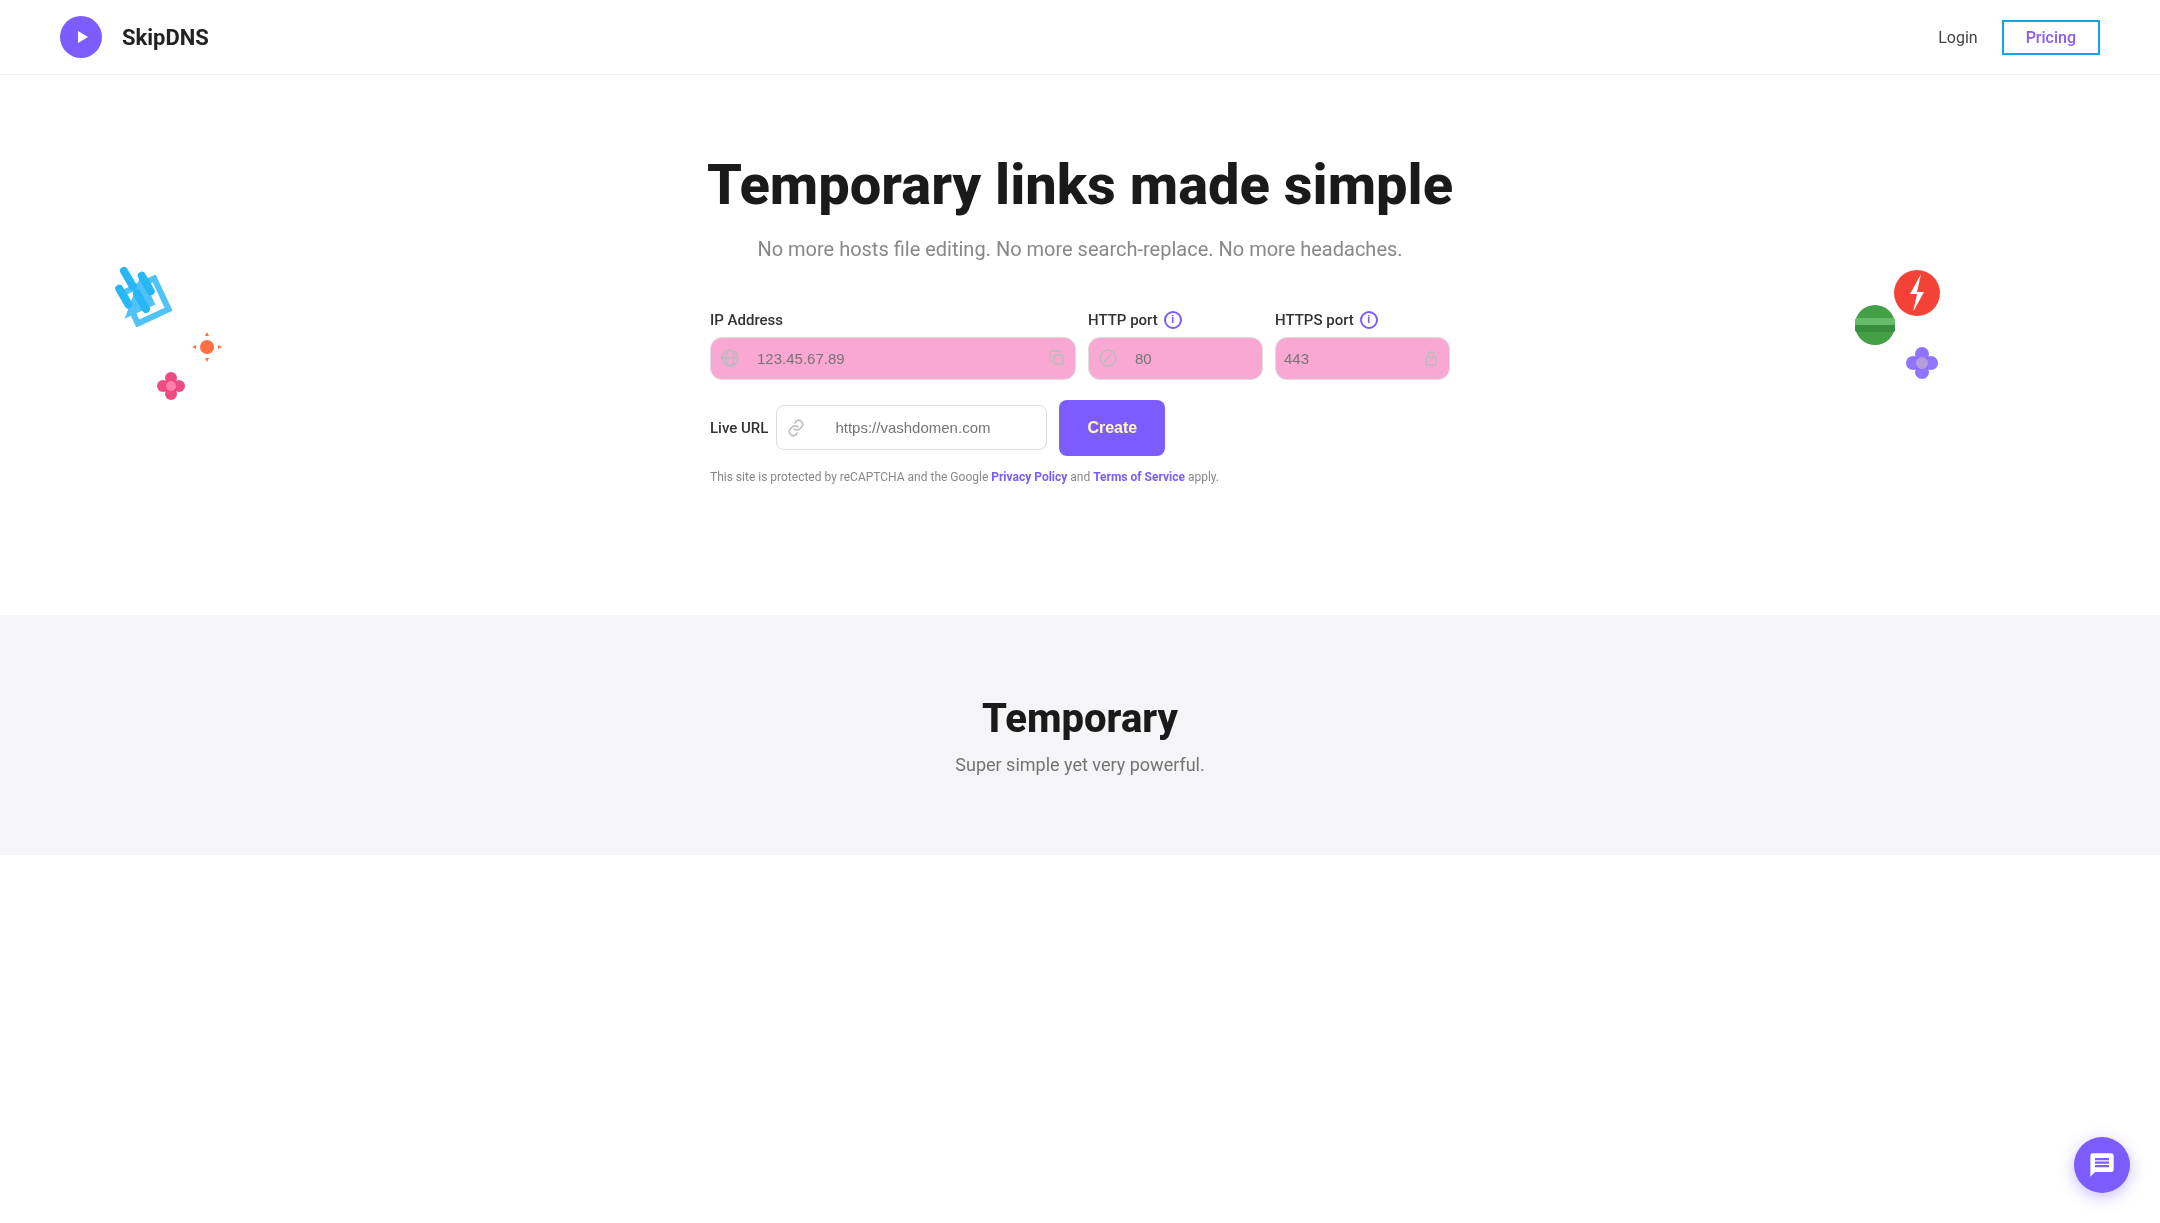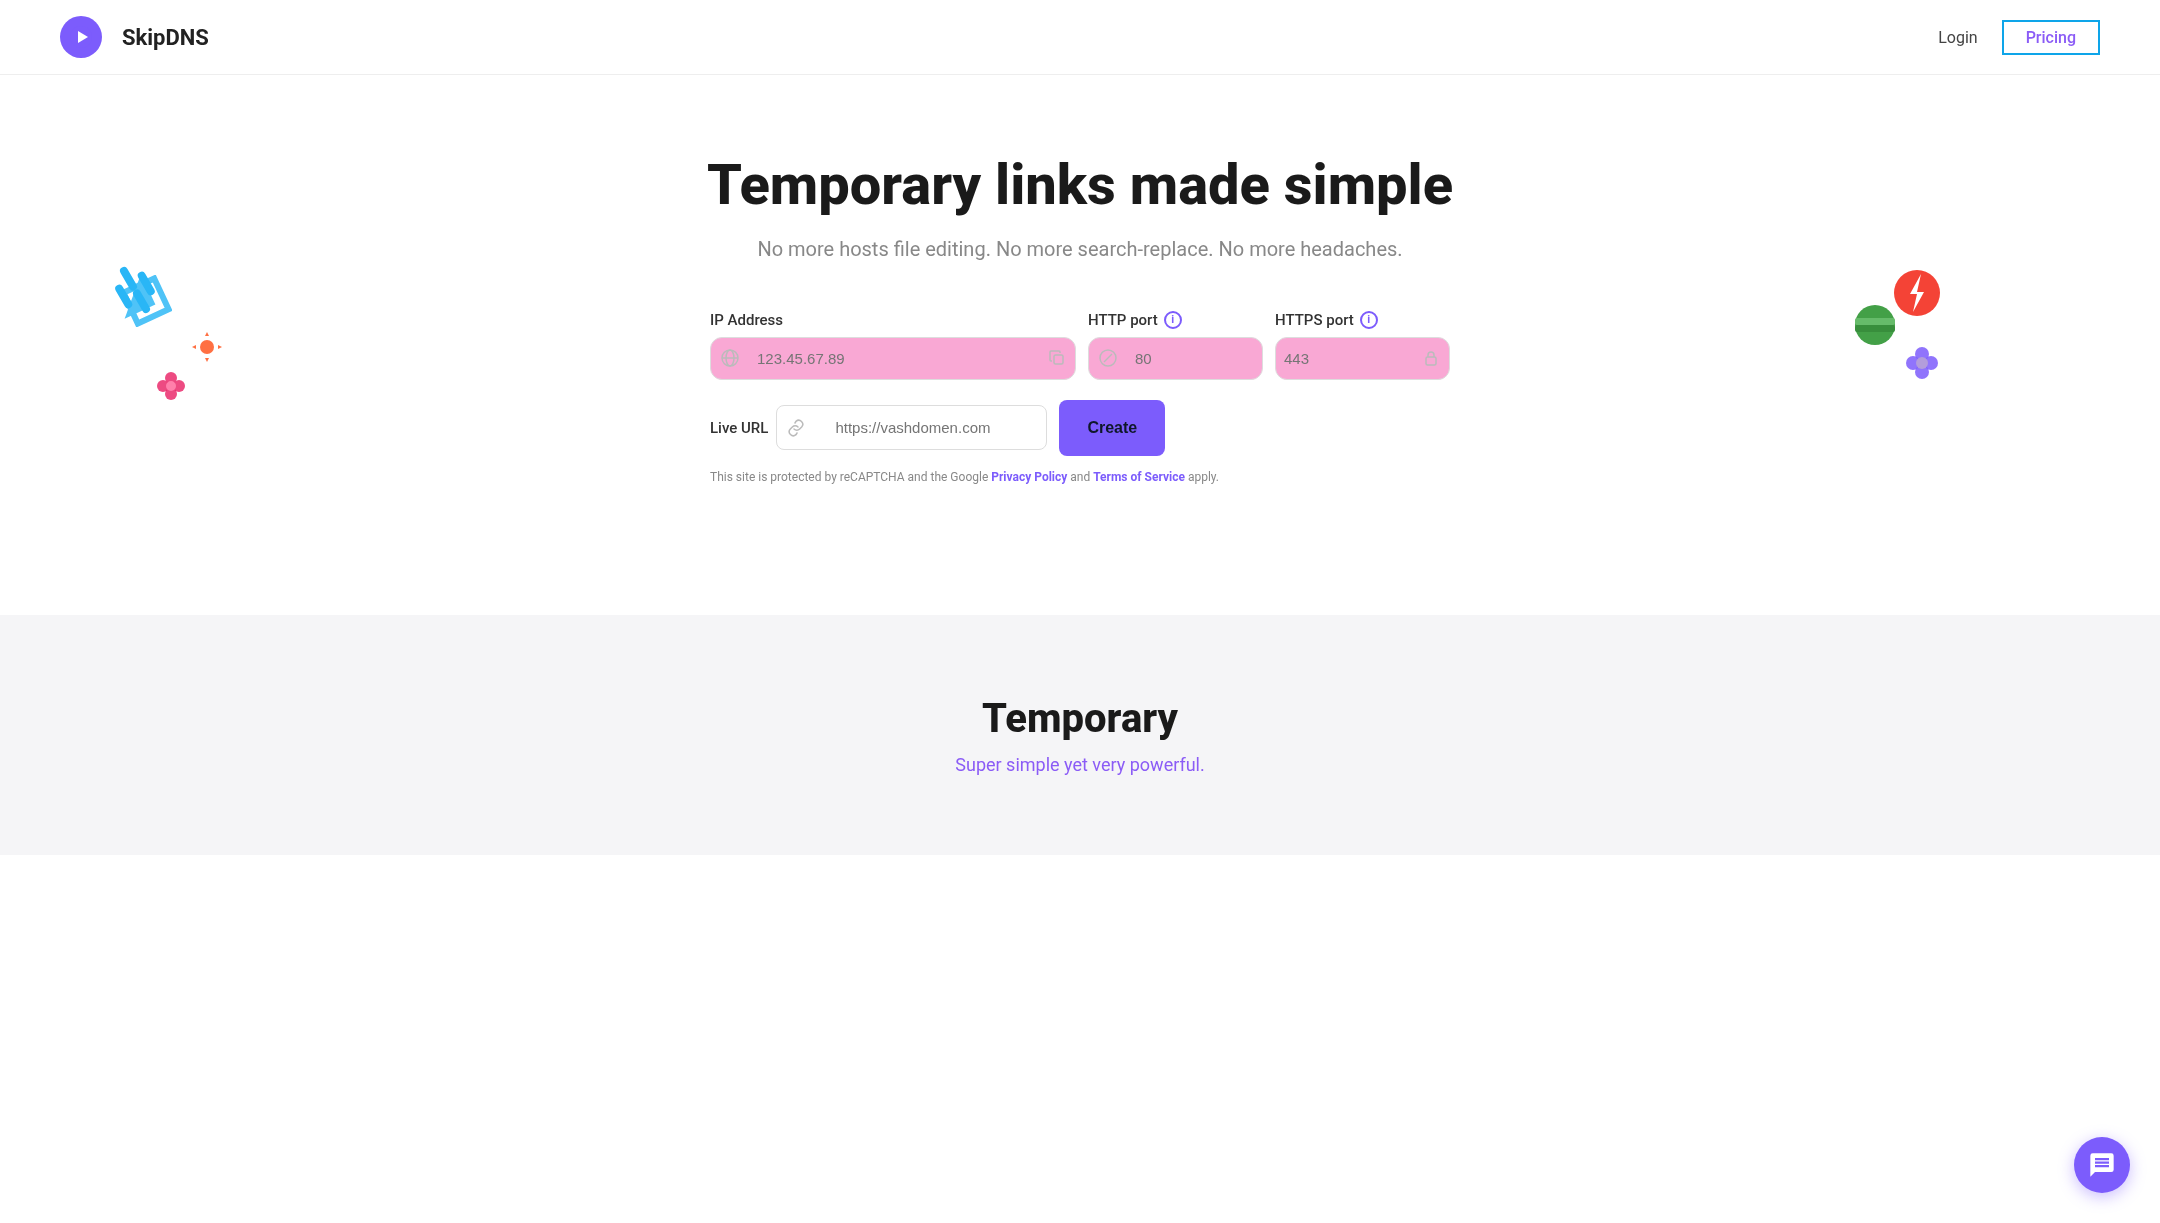--- a/index.html
+++ b/index.html
@@ -216,21 +216,21 @@
       outline: none;
       padding: 13px 12px;
       font-size: 15px;
       color: #333;
       flex: 1;
       background: transparent;
     }
 
     .create-btn {
       background: #7c5cfc;
-      color: #0f172a;
+      color: #fef9c3;
       border: none;
       border-radius: 8px;
       padding: 19px 28px;
       font-size: 16px;
       font-weight: 600;
       cursor: pointer;
       white-space: nowrap;
     }
 
     .captcha-text {
@@ -292,21 +292,21 @@
 
     .features-title {
       font-size: 40px;
       font-weight: 800;
       color: #1a1a1a;
       margin-bottom: 12px;
     }
 
     .features-subtitle {
       font-size: 18px;
-      color: #8b5cf6;
+      color: #737373;
     }
 
     
     .chat-bubble {
       position: fixed;
       bottom: 30px;
       right: 30px;
       width: 56px;
       height: 56px;
       background: #7c5cfc;

